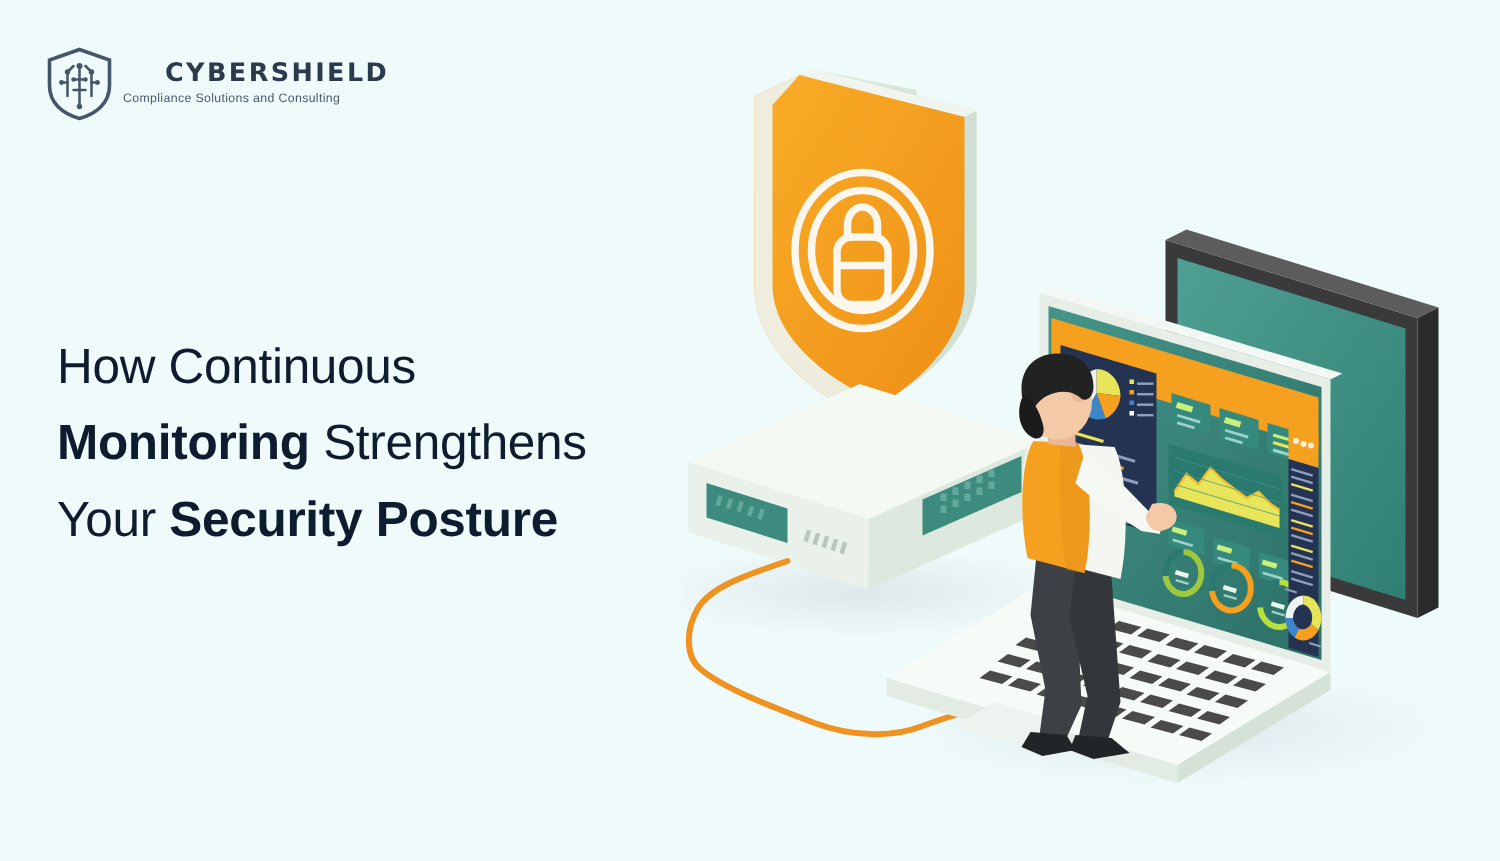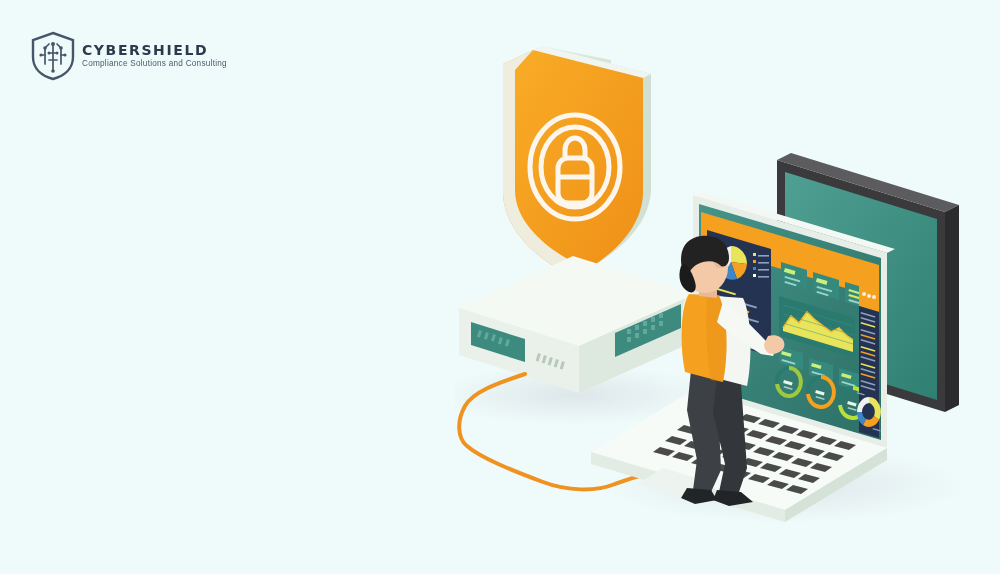--- a/index.html
+++ b/index.html
@@ -23,26 +23,27 @@
     top: 28px;
     width: 230px;
     height: 56px;
     display: flex;
     align-items: center;
     gap: 6px;
   }
   #logo-mark { width: 46px; height: 50px; flex: 0 0 auto; }
   #logo-text { display: flex; flex-direction: column; justify-content: center; }
   #logo-name {
-    font-size: 14px;
+    font-size: 17px;
     font-weight: 700;
     letter-spacing: 1.6px;
     color: #2b3b4d;
     line-height: 1.05;
     font-family: "DejaVu Sans", sans-serif;
+    margin-left: 28px;
   }
   #logo-tagline {
     font-size: 8.2px;
     color: #4a5a6b;
     letter-spacing: 0.25px;
     line-height: 1.2;
     margin-top: 2px;
     white-space: nowrap;
   }
   
@@ -97,20 +98,25 @@
           <circle cx="23" cy="40" r="1.8"></circle>
         </g>
       </svg>
     </div>
     <div id="logo-text">
       <div id="logo-name" style="color: rgb(43, 59, 77);">CYBERSHIELD</div>
       <div id="logo-tagline">Compliance Solutions and Consulting</div>
     </div>
   </div>
 
+  <h1 id="headline" style="color: rgb(15, 27, 46);">
+    <span>How Continuous</span><br>
+    <span class="b">Monitoring</span><span> Strengthens</span><br>
+    <span>Your </span><span class="b">Security Posture</span>
+  </h1>
 
   <div id="illustration">
     <svg viewBox="0 0 545 520" xmlns="http://www.w3.org/2000/svg">
       <defs>
         <linearGradient id="gShield" x1="0" y1="0" x2="1" y2="1">
           <stop offset="0%" stop-color="#f9ad28"></stop>
           <stop offset="100%" stop-color="#ef8f16"></stop>
         </linearGradient>
         <linearGradient id="gShieldEdge" x1="0" y1="0" x2="1" y2="0">
           <stop offset="0%" stop-color="#e4ece4"></stop>

